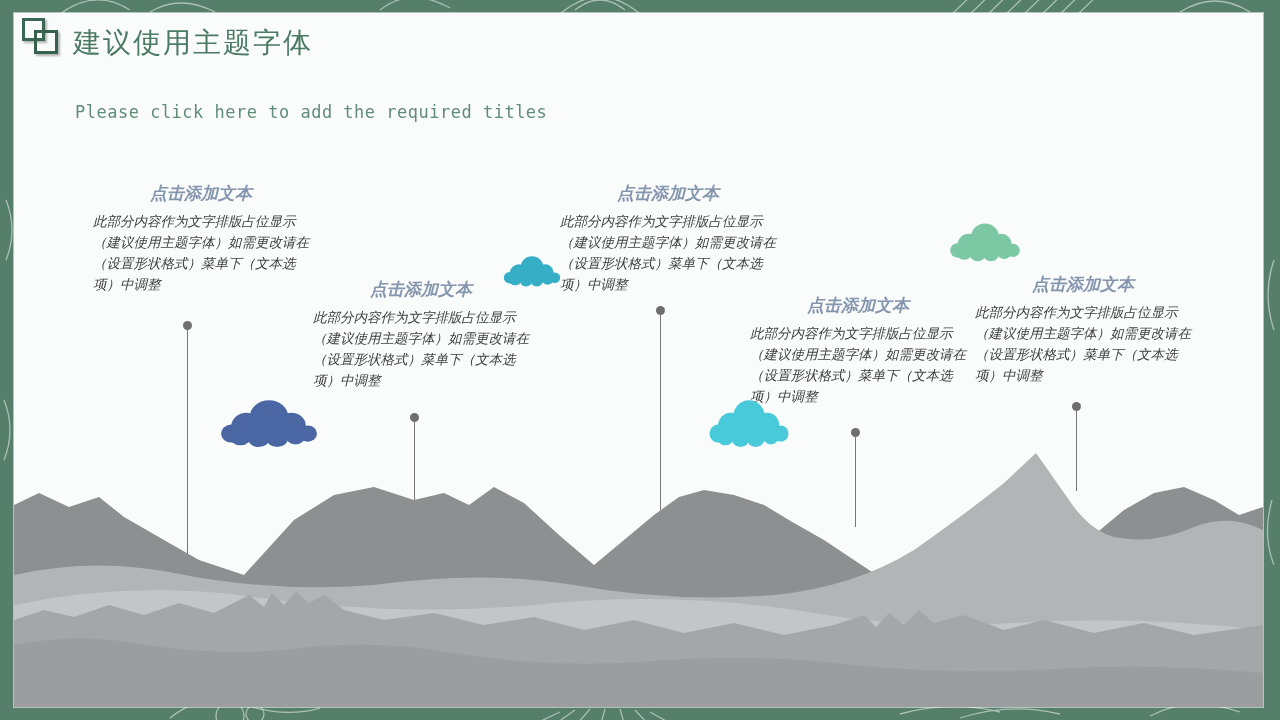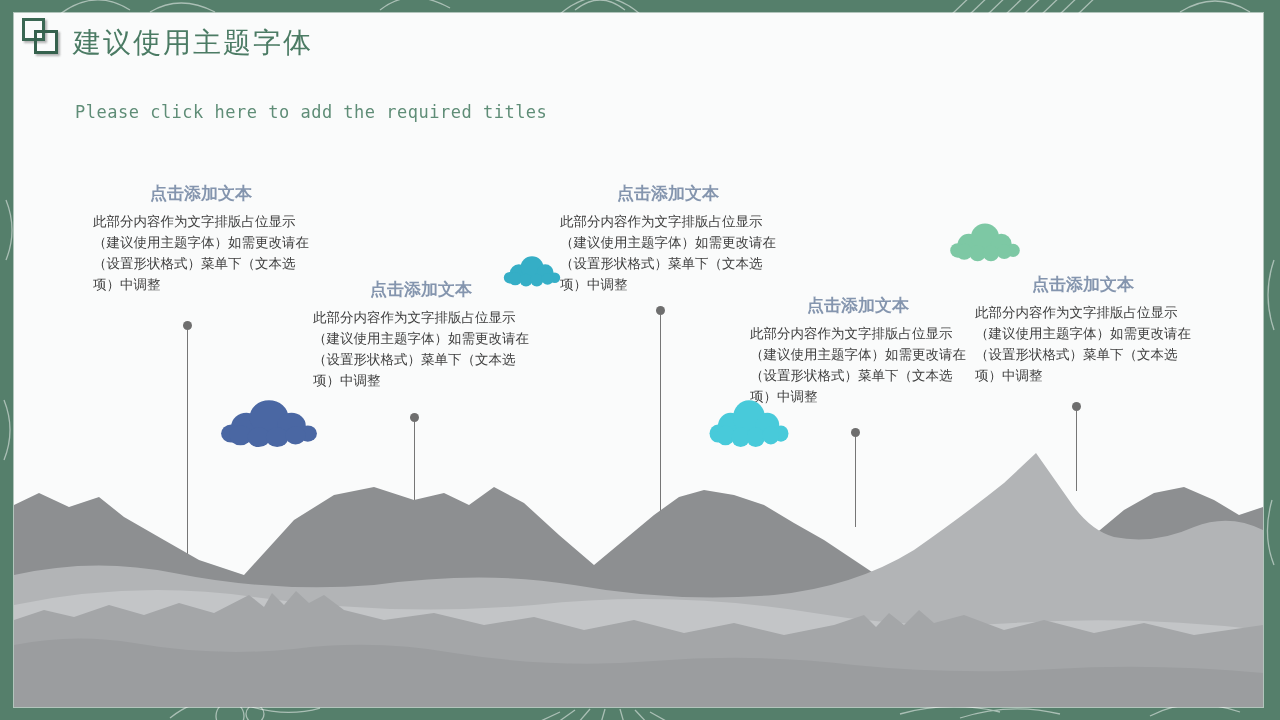--- a/index.html
+++ b/index.html
@@ -25,21 +25,21 @@
     position:absolute;left:73px;top:24px;
     font-family:"DejaVu Serif","Liberation Serif",serif;
     font-size:28px;letter-spacing:2px;color:var(--title-green,#4b7b64);
   }
   .subtitle{
     position:absolute;left:75px;top:57px;
     font-family:"DejaVu Sans Mono","Liberation Mono",monospace;
     font-size:17px;letter-spacing:.5px;color:var(--subtitle-green,#5f8d77);margin-top:45px;
   }
   
-  .block{position:absolute;width:224px;}
+  .block{position:absolute;width:224px;font-style:italic;}
   .block .heading{
     font-family:"DejaVu Serif","Liberation Serif",serif;
     font-size:17px;font-weight:bold;text-align:center;
     color:var(--heading-blue,#8495ae);margin:0 0 6px 0;
   }
   .block .body{
     font-size:13.5px;line-height:21px;color:var(--body-text,#3e3e3e);
     text-align:left;word-break:break-all;margin:4px;
   }
   .b1{left:89px;top:182px;}

